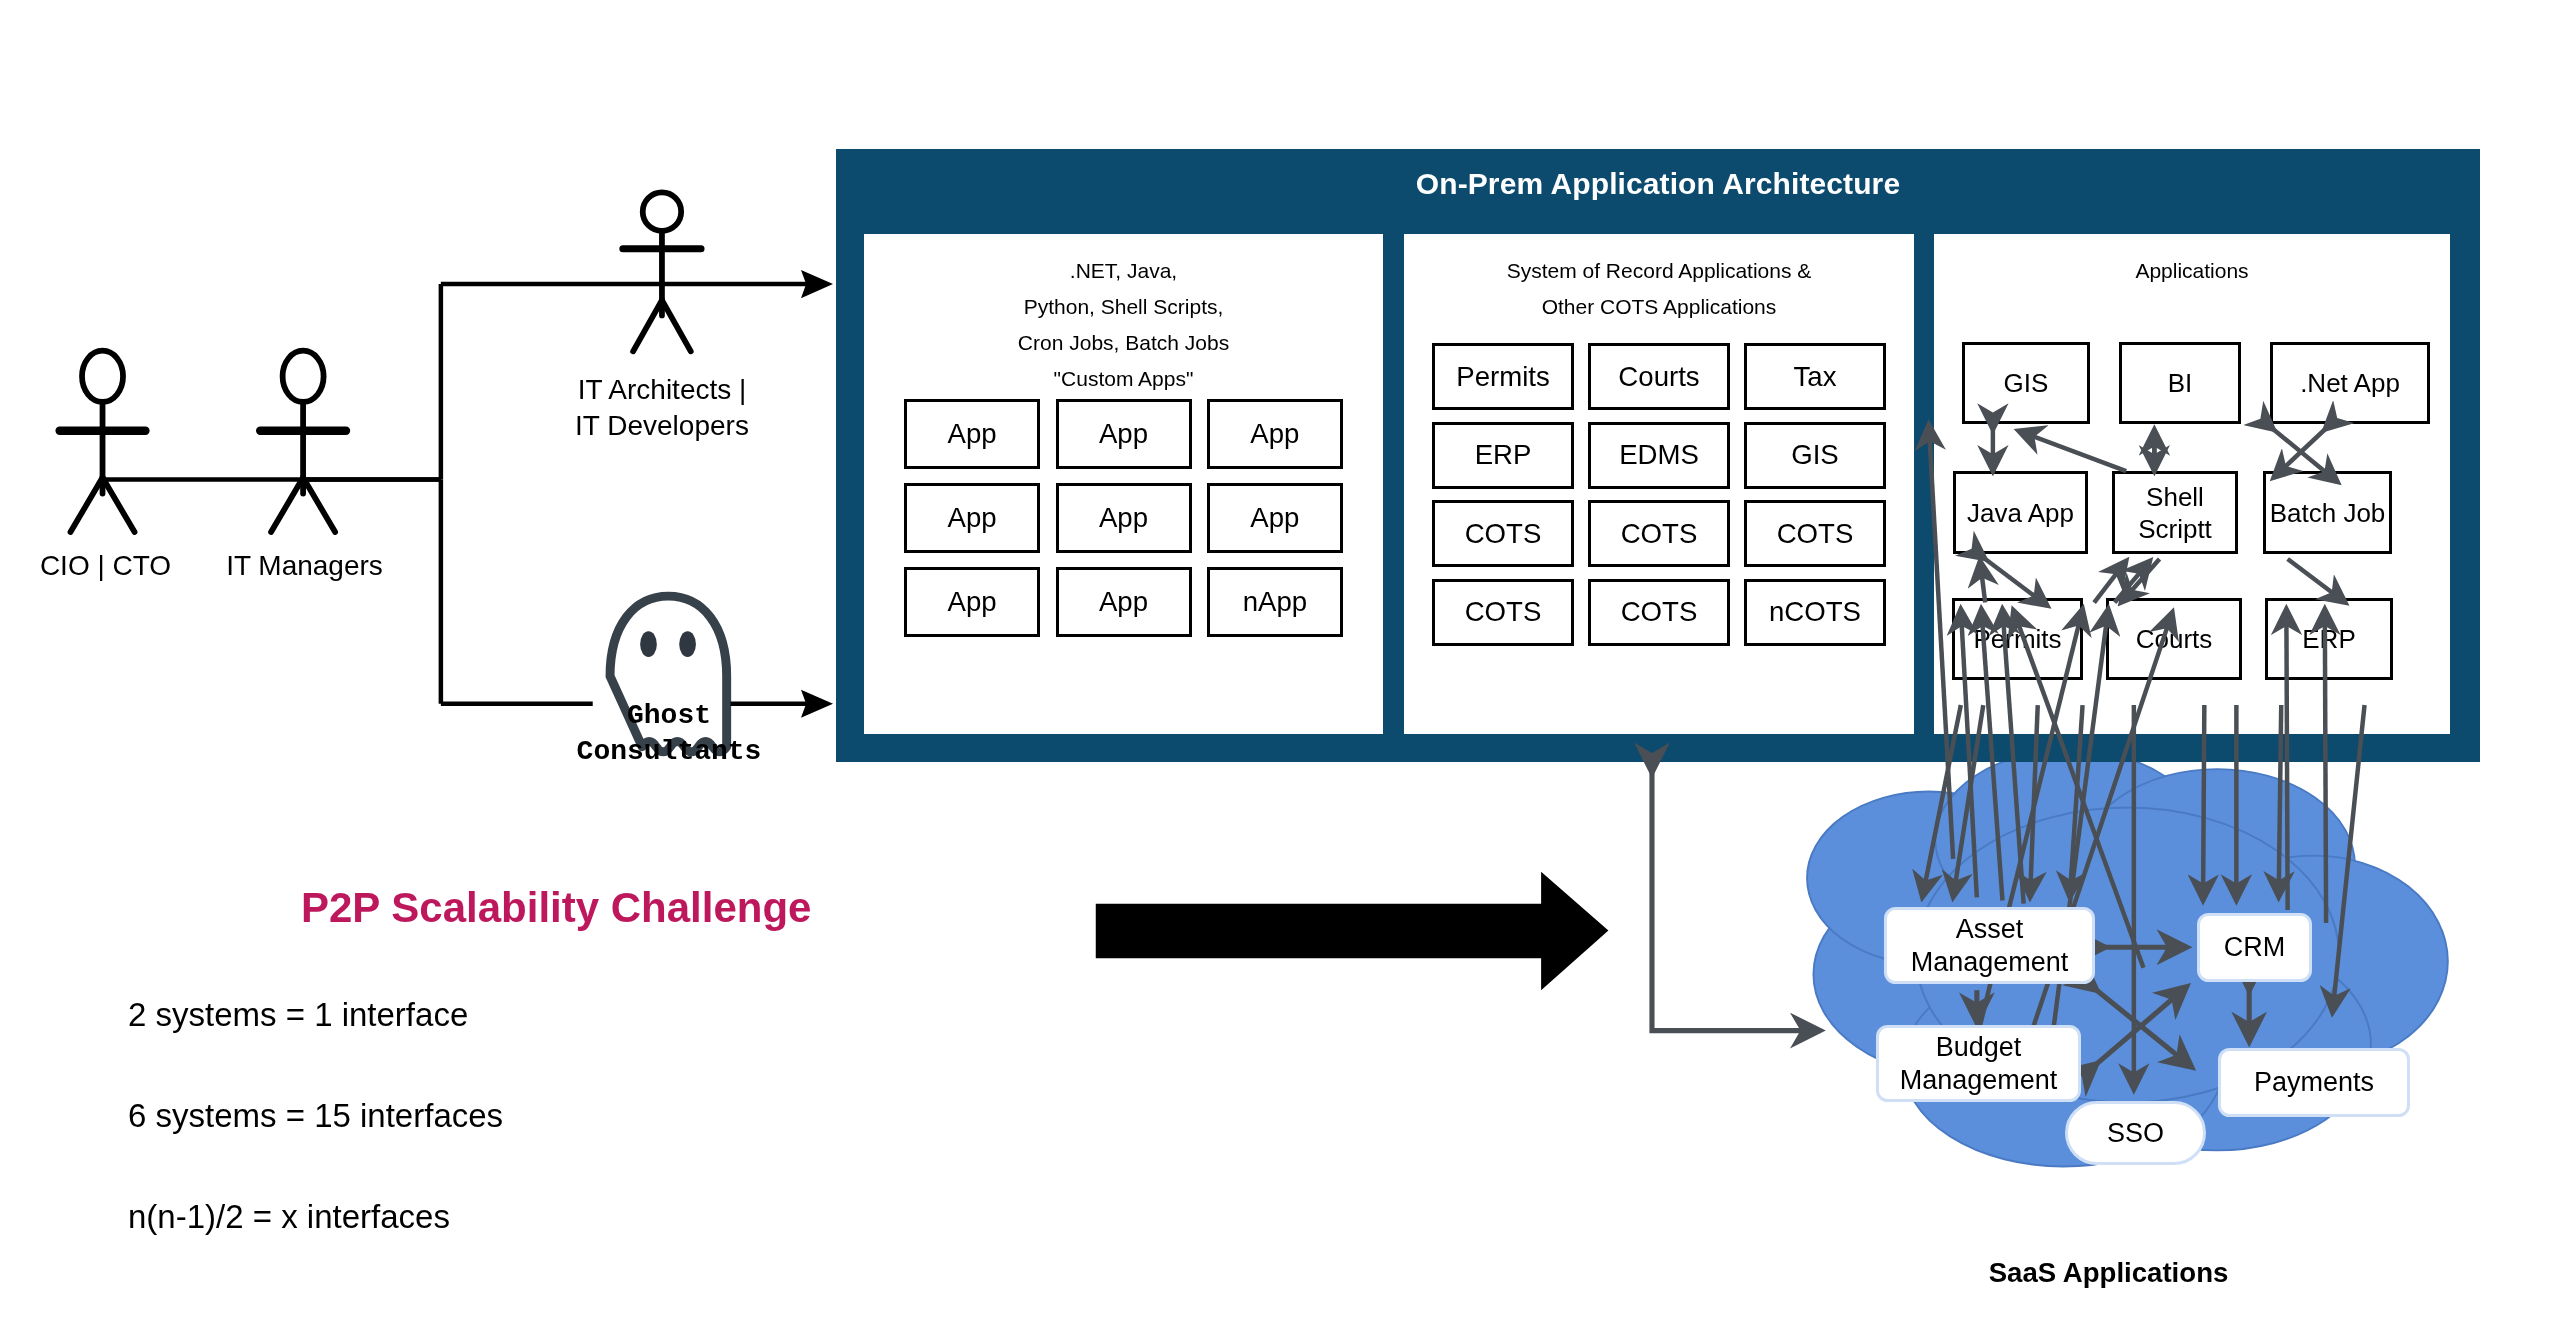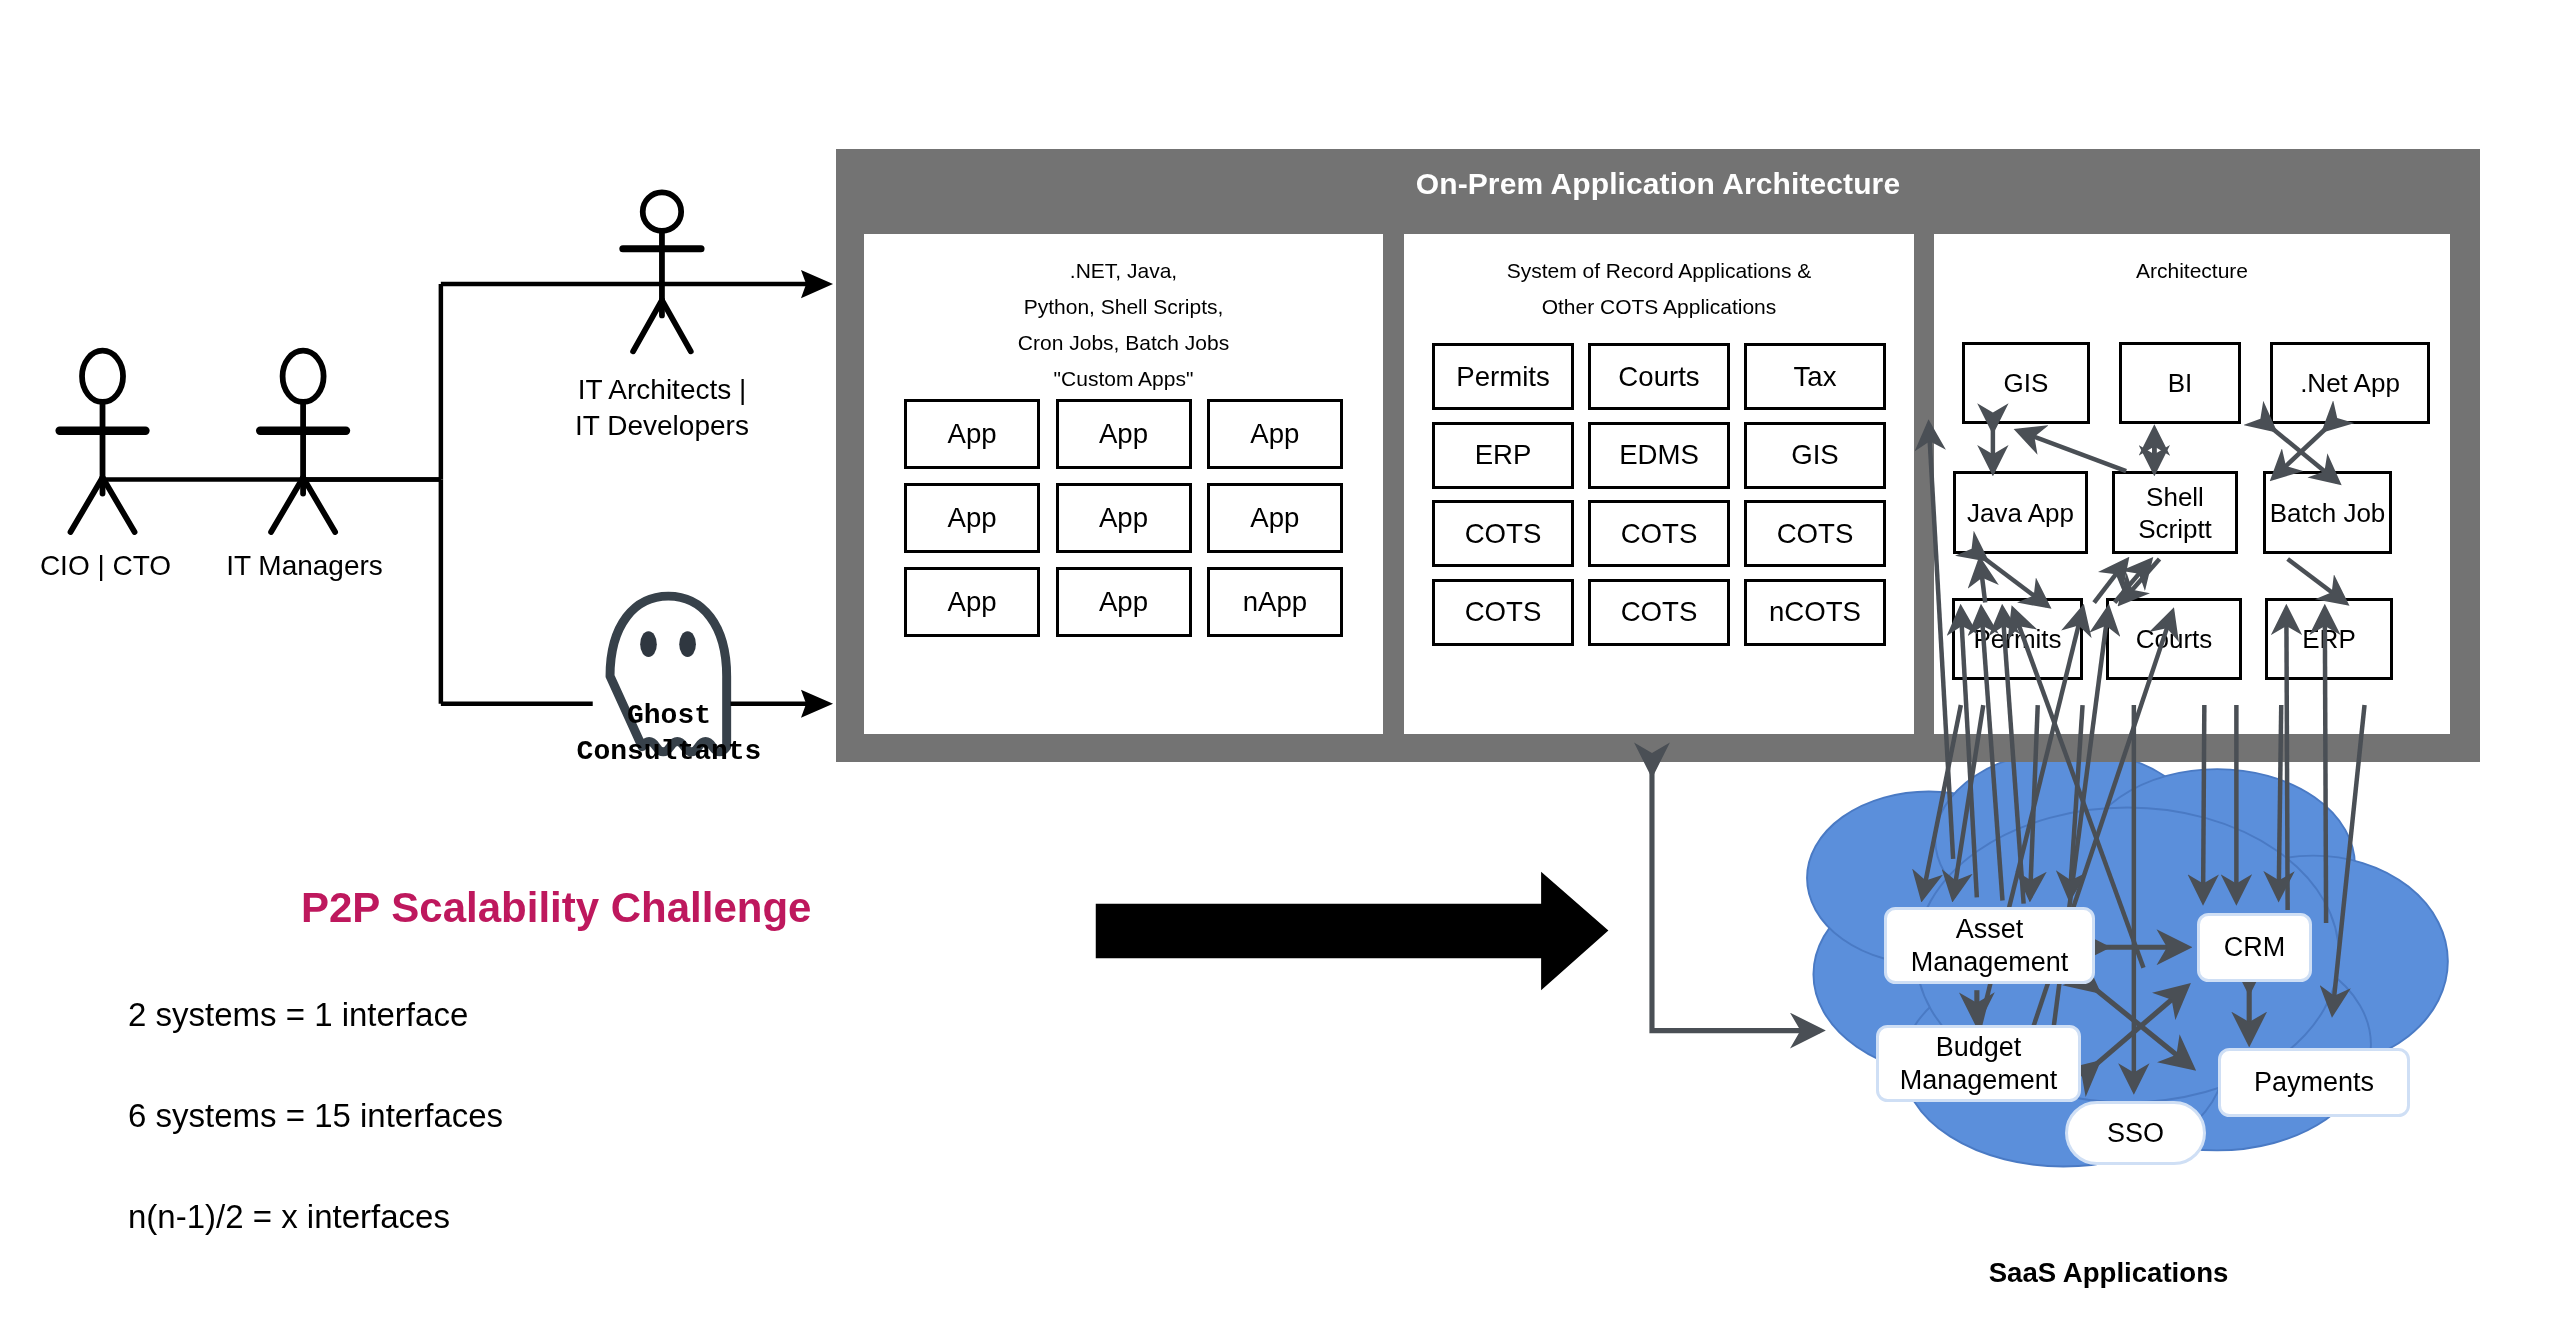--- a/index.html
+++ b/index.html
@@ -5,21 +5,21 @@
   html,body{margin:0;padding:0;background:#ffffff;}
   body{width:2576px;height:1330px;position:relative;overflow:hidden;
        font-family:"Liberation Sans","DejaVu Sans",sans-serif;color:#000;}
   #stage{position:absolute;left:0;top:0;width:2576px;height:1330px;}
   svg.layer{position:absolute;left:0;top:0;width:2576px;height:1330px;overflow:visible;}
   #edges{z-index:4;pointer-events:none;}
   #people{z-index:3;}
 
   
   .onprem{position:absolute;left:836px;top:149px;width:1644px;height:613px;
-          background:#737373;z-index:2;}
+          background:#0c4a6e;z-index:2;}
   .onprem-title{position:absolute;left:0;top:18px;width:100%;text-align:center;
           color:#ffffff;font-size:30px;font-weight:bold;letter-spacing:0.1px;}
   .subpanel{position:absolute;background:#ffffff;top:85px;height:500px;}
   .sp1{left:28px;width:519px;}
   .sp2{left:568px;width:510px;}
   .sp3{left:1098px;width:516px;}
   .sp-head{width:100%;text-align:center;font-size:21px;line-height:36px;
            color:#000;margin-top:19px;white-space:pre-line;}
   .grid{position:absolute;left:0;width:100%;display:flex;flex-wrap:wrap;
         justify-content:center;}
@@ -111,21 +111,21 @@
         <div class="cell">COTS</div>
         <div class="cell">COTS</div>
         <div class="cell">COTS</div>
         <div class="cell">COTS</div>
         <div class="cell">COTS</div>
         <div class="cell">nCOTS</div>
       </div>
     </div>
 
     <div class="subpanel sp3">
-      <div class="sp-head">Architecture</div>
+      <div class="sp-head">Applications</div>
       <div class="int-box" style="left:28px;top:108px;width:128px;height:82px;">GIS</div>
       <div class="int-box" style="left:185px;top:108px;width:122px;height:82px;">BI</div>
       <div class="int-box" style="left:336px;top:108px;width:160px;height:82px;">.Net App</div>
 
       <div class="int-box" style="left:19px;top:237px;width:135px;height:83px;">Java App</div>
       <div class="int-box" style="left:178px;top:237px;width:126px;height:83px;">Shell
 Scriptt</div>
       <div class="int-box" style="left:329px;top:237px;width:129px;height:83px;">Batch
 Job</div>
 

